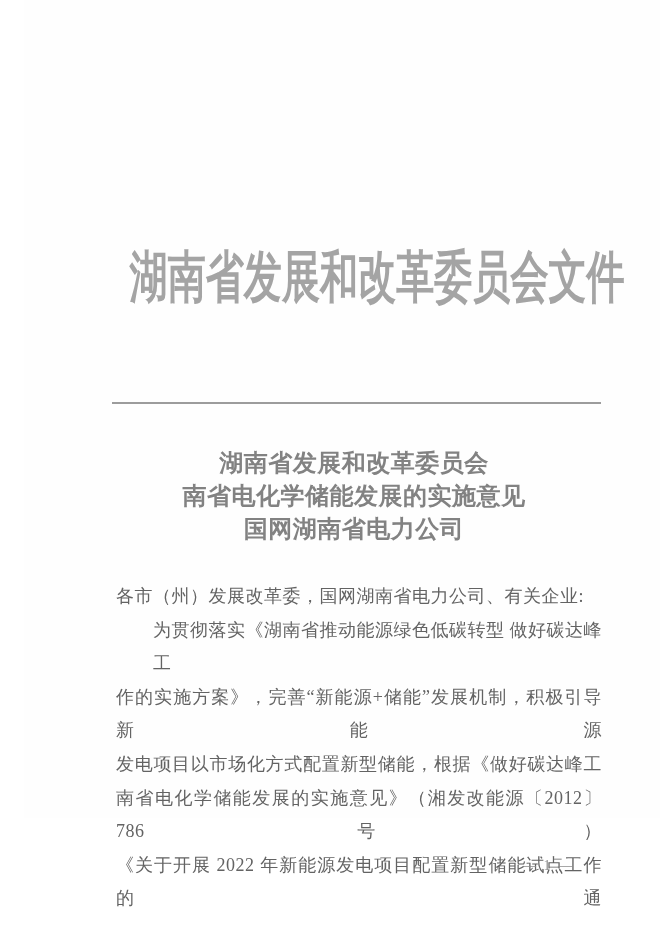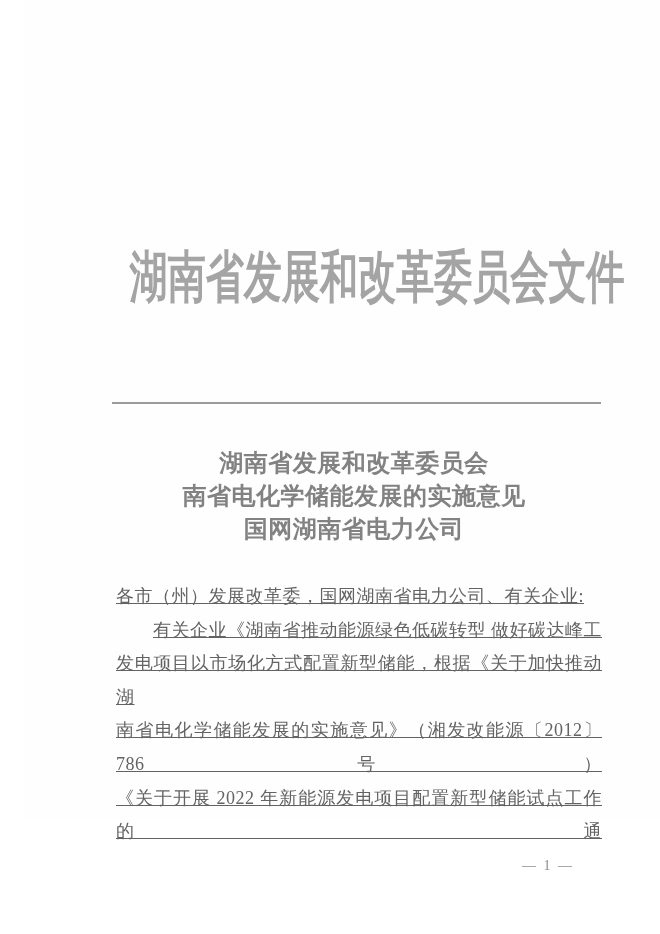--- a/index.html
+++ b/index.html
@@ -65,21 +65,20 @@
     position:absolute;
     top:580px;left:92px;
     width:486px;
     font-size:18px;
     line-height:33.6px;
     color:var(--body-gray);
     letter-spacing:0.5px;
   }
   .body-line{
     white-space:nowrap;
-    text-decoration:underline;
   }
   .body-line.just{
     white-space:normal;
     text-align:justify;
     text-align-last:justify;
   }
   .body-line.indent{
     padding-left:37px;
   }
   .page-number{
@@ -102,22 +101,23 @@
   <div class="rule"></div>
 
   <div class="doc-title">
     <div>湖南省发展和改革委员会</div>
     <div>南省电化学储能发展的实施意见</div>
     <div>国网湖南省电力公司</div>
   </div>
 
   <div class="body-text">
     <div class="body-line">各市（州）发展改革委，国网湖南省电力公司、有关企业:</div>
-    <div class="body-line just indent">有关企业《湖南省推动能源绿色低碳转型 做好碳达峰工</div>
-    <div class="body-line just">发电项目以市场化方式配置新型储能，根据《关于加快推动湖</div>
+    <div class="body-line just indent">为贯彻落实《湖南省推动能源绿色低碳转型 做好碳达峰工</div>
+    <div class="body-line just">作的实施方案》，完善“新能源+储能”发展机制，积极引导新能源</div>
+    <div class="body-line just">发电项目以市场化方式配置新型储能，根据《做好碳达峰工</div>
     <div class="body-line just">南省电化学储能发展的实施意见》（湘发改能源〔2012〕786 号）</div>
     <div class="body-line just">《关于开展 2022 年新能源发电项目配置新型储能试点工作的通</div>
 
   </div>
 
   <div class="page-number">— 1 —</div>
 
 </div>
 
 </body></html>

